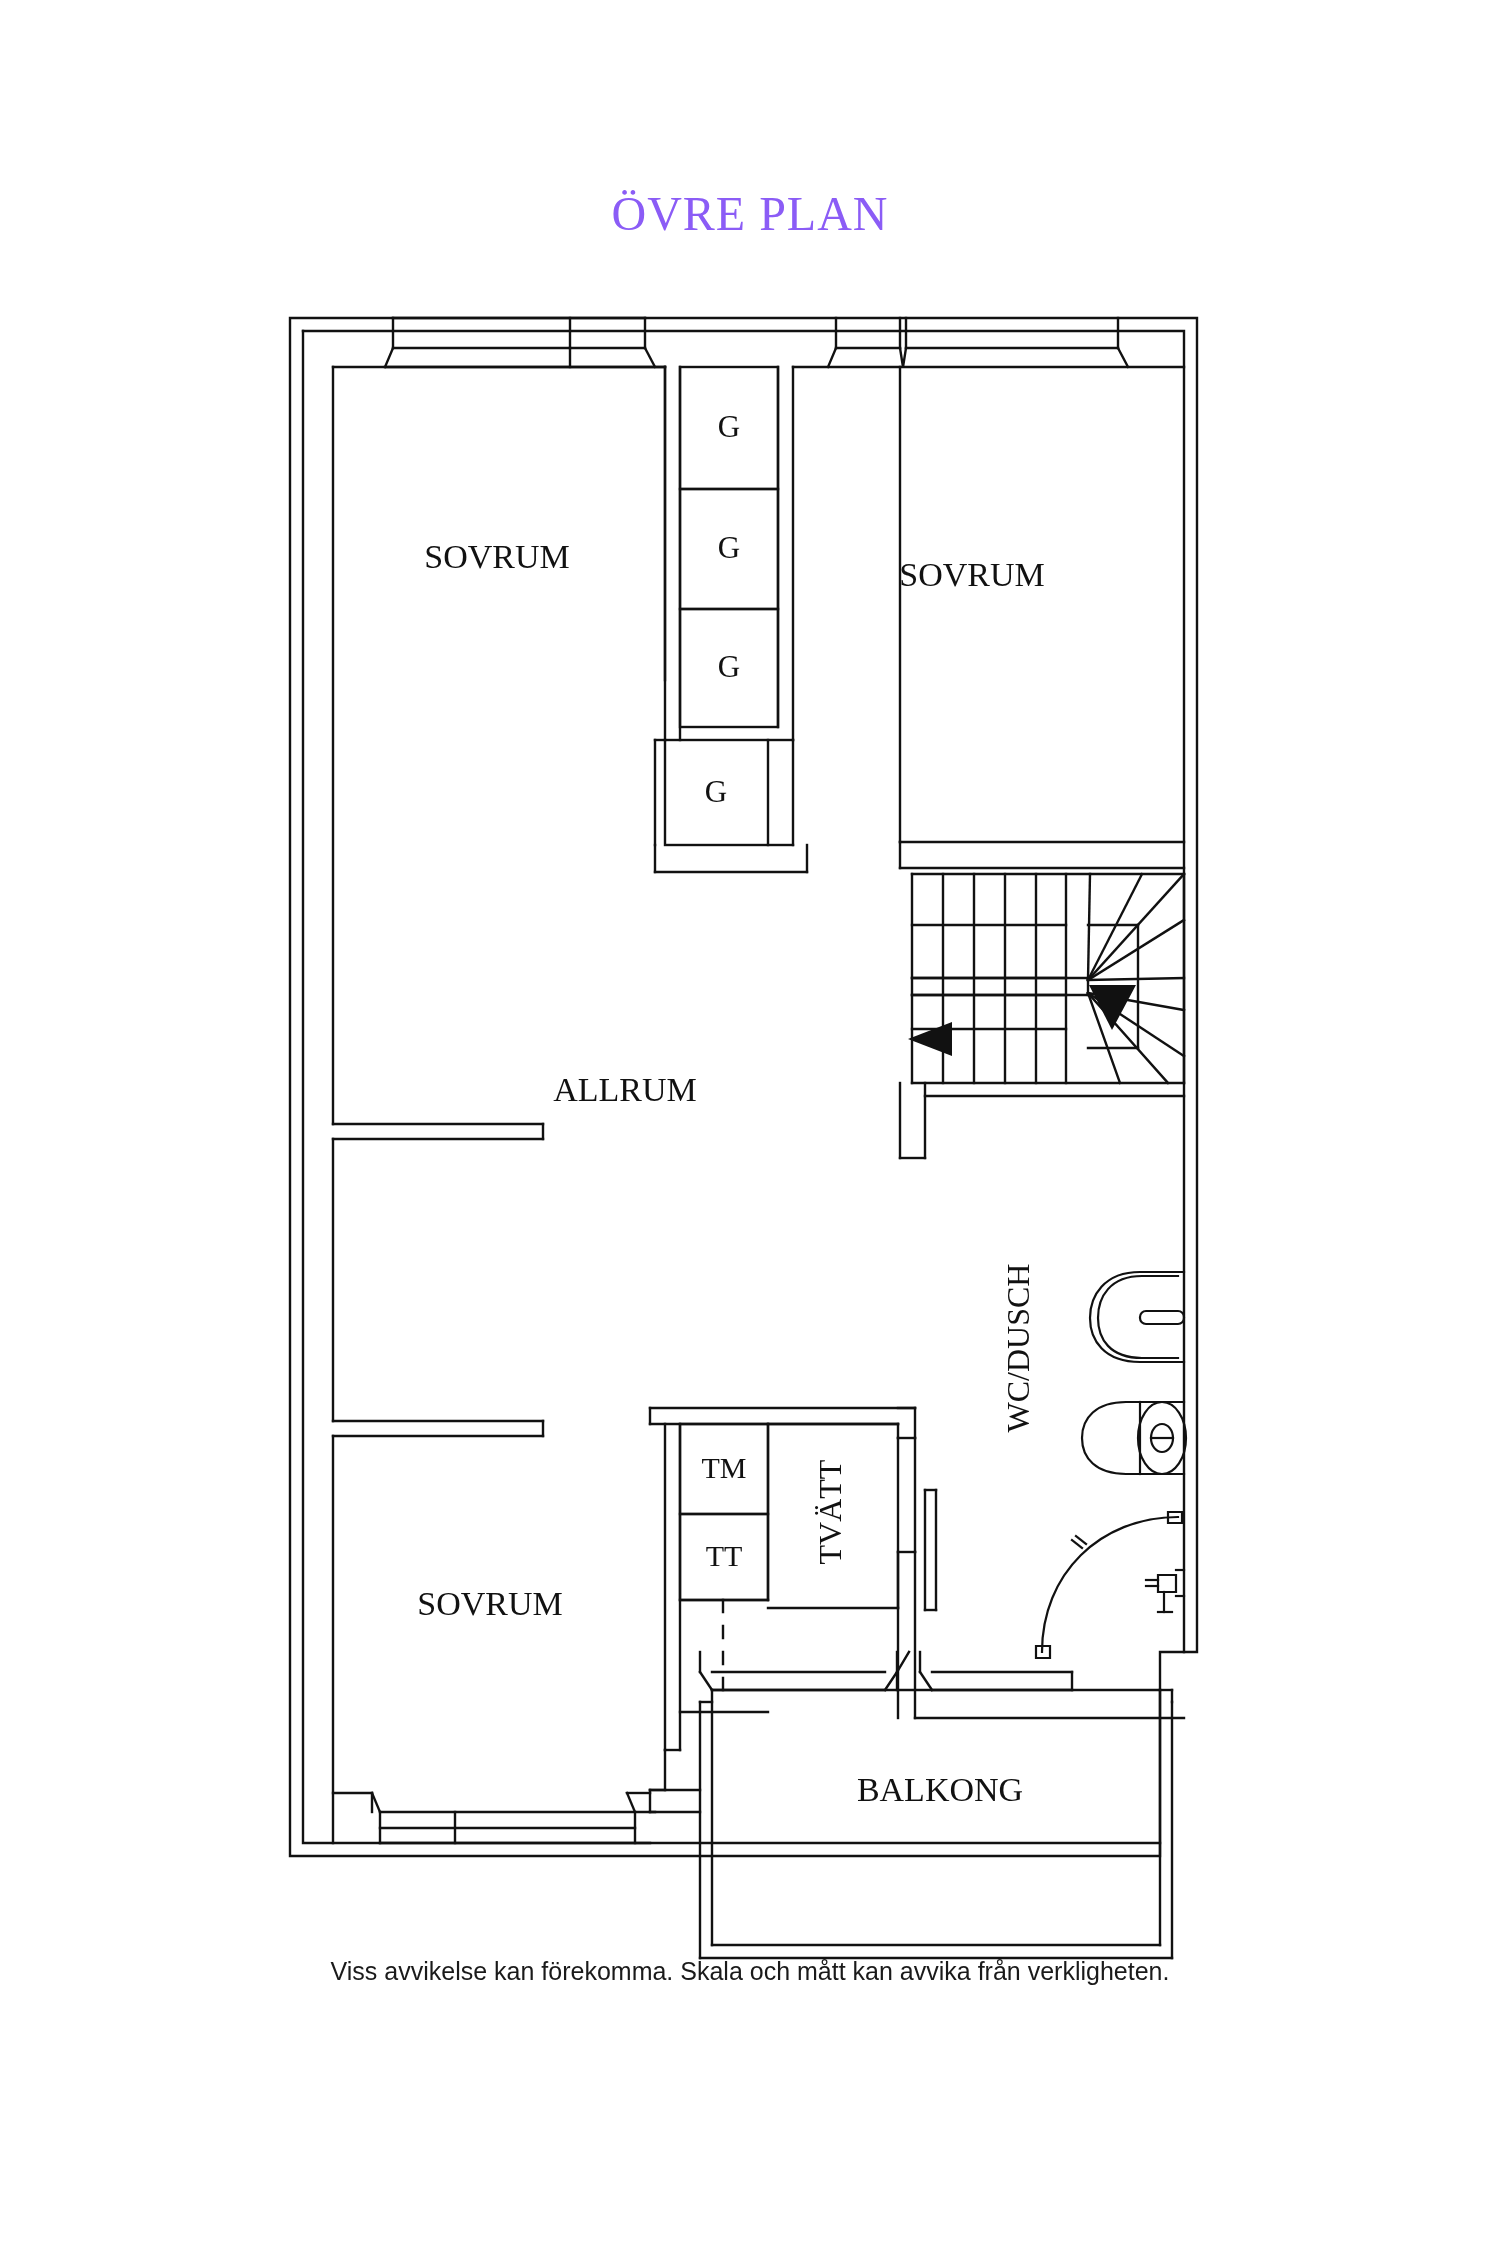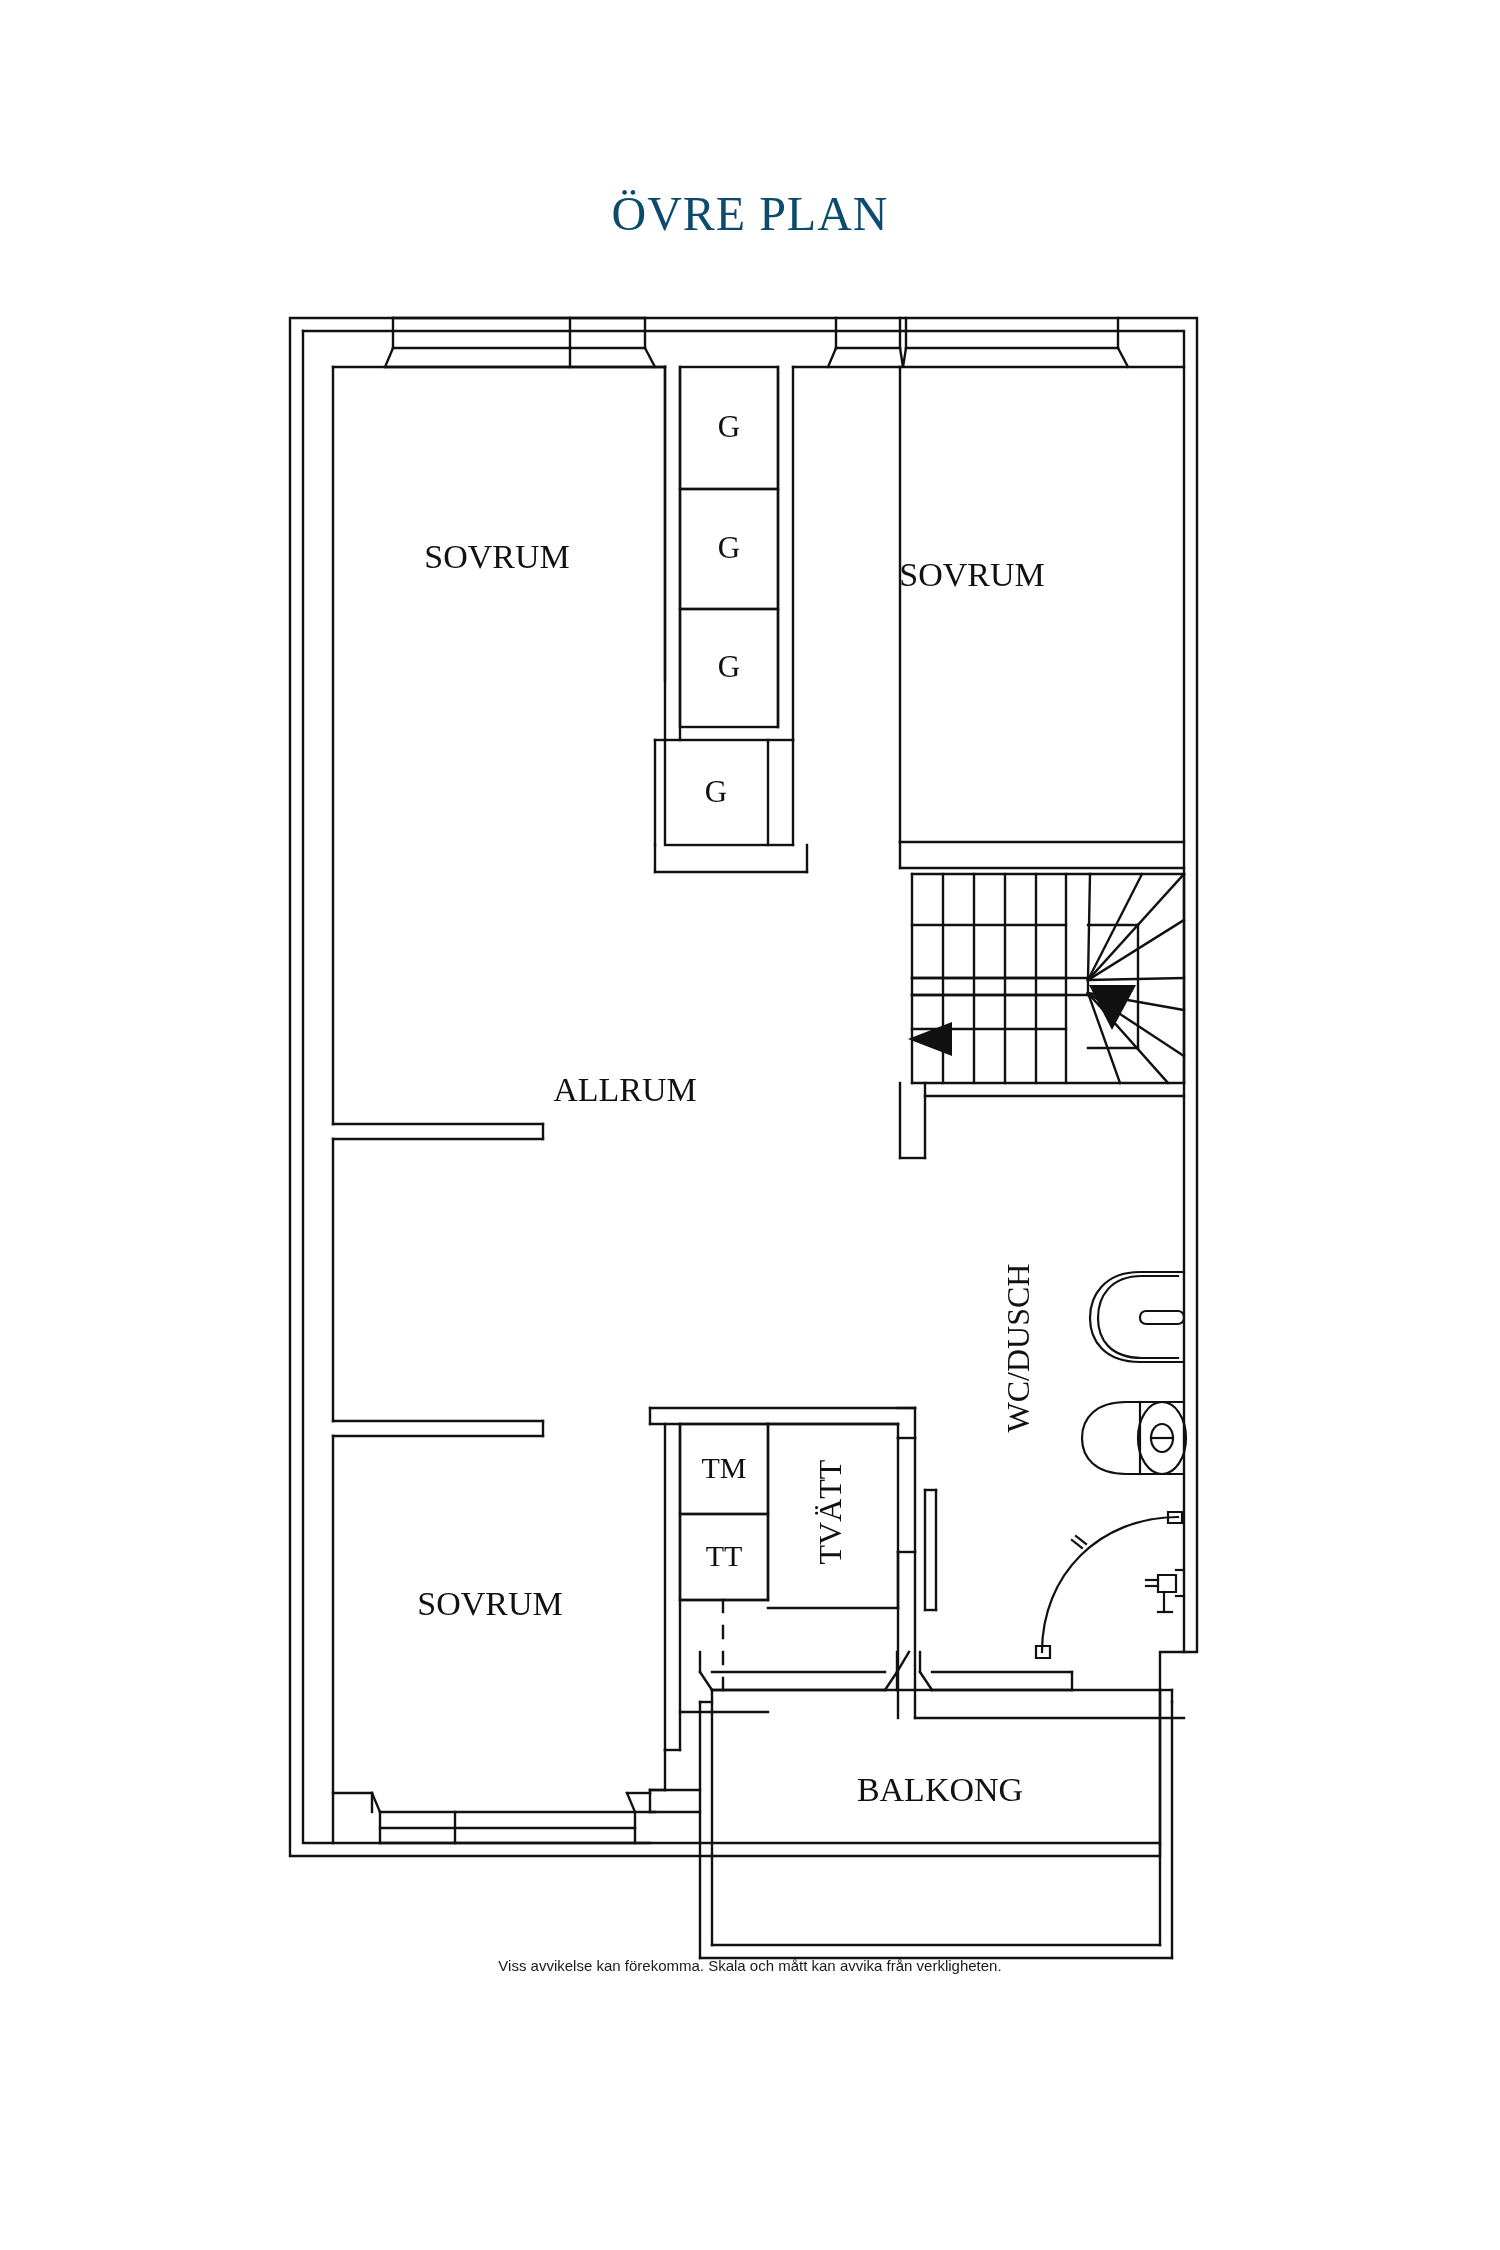--- a/index.html
+++ b/index.html
@@ -21,30 +21,30 @@
   }
   #plan-title {
     position: absolute;
     top: 186px;
     left: 0;
     width: 1500px;
     text-align: center;
     font-family: "Liberation Serif", serif;
     font-size: 48px;
     letter-spacing: 1px;
-    color: #0c4a6e;
+    color: #8b5cf6;
   }
   #plan-disclaimer {
     position: absolute;
     top: 1957px;
     left: 0;
     width: 1500px;
     text-align: center;
     font-family: "Liberation Sans", sans-serif;
-    font-size: 15px;
+    font-size: 25px;
     color: #1a1a1a;
   }
   #floorplan-svg {
     position: absolute;
     top: 0;
     left: 0;
   }
   .room-label {
     font-family: "Liberation Serif", serif;
     fill: #111111;

